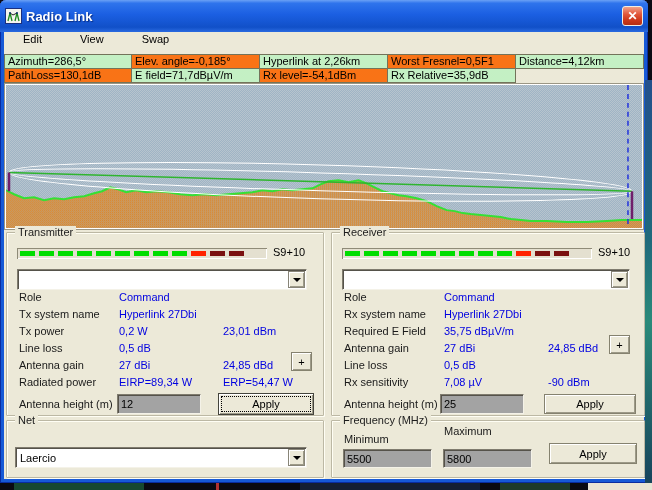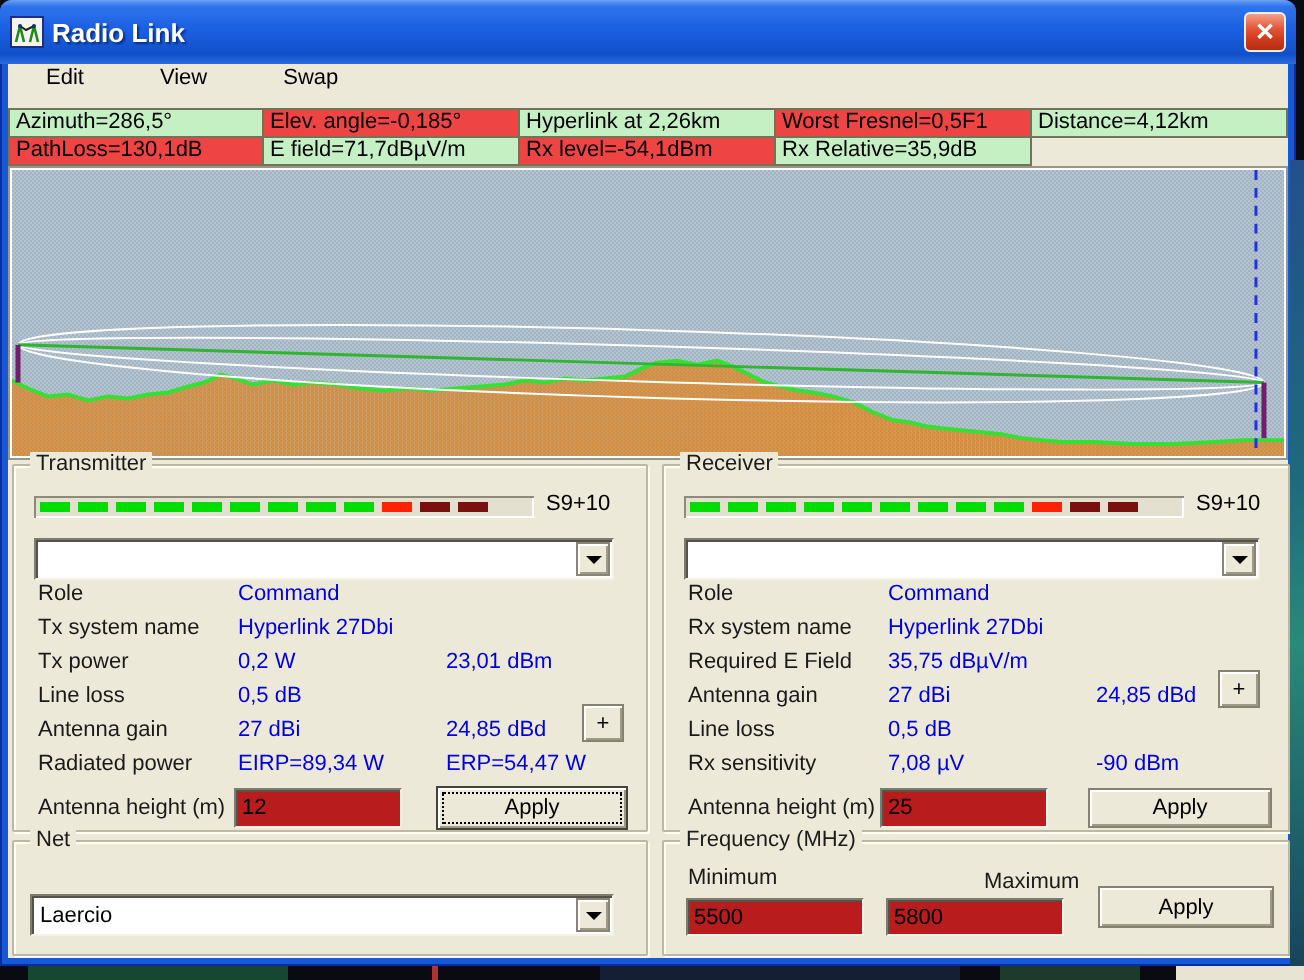--- a/index.html
+++ b/index.html
@@ -27,21 +27,21 @@
   .menubar { position:absolute; left:4px; top:28px; height:21px; display:flex; align-items:center; }
   .menu-item { font-size:11px; color:#000; padding:2px 19px; }
 
   
   .status-grid { position:absolute; left:4px; top:54px; width:640px; height:28px;
                  display:grid; grid-template-columns:repeat(5,1fr); grid-template-rows:14px 14px; }
   .scell { font-size:11px; color:#000; padding:0 3px; line-height:13px; white-space:nowrap;
            overflow:hidden; border:1px solid #73735a; margin:0 0 -1px -1px; }
   .scell:first-child, .scell:nth-child(6) { margin-left:0; }
   .scell[data-tone="green"]  { background:#c4f0c4; }
-  .scell[data-tone="yellow"] { background:#ef4444; }
+  .scell[data-tone="yellow"] { background:#f97316; }
 
   
   .chart-panel { position:absolute; left:4px; top:83px; width:640px; height:147px;
                  border:1px solid #9a9684; background:#fff; padding:1px; }
   .chart { width:100%; height:100%; position:relative;
            background:#abbcc9;
            background-image:repeating-conic-gradient(#b7c4ce 0% 25%, #9fb4c5 0% 50%);
            background-size:2px 2px; }
   .chart svg { position:absolute; left:0; top:0; width:100%; height:100%; }
 
@@ -77,21 +77,21 @@
   .rows { position:absolute; left:12px; top:58px; right:8px;
           display:grid; grid-template-columns:100px 104px auto; grid-auto-rows:17px; }
   .rows .lab { font-size:11px; color:#1a1a1a; white-space:nowrap; }
   .rows .val { font-size:11px; color:#0000e0; white-space:nowrap; }
 
   .plus-btn { position:absolute; width:21px; height:19px; background:#ece9d8;
               border:1px solid #85826f; box-shadow:inset 1px 1px 0 #fff, inset -1px -1px 0 #9d9a88;
               font-size:11px; color:#000; display:flex; align-items:center; justify-content:center; }
 
   .field-label { position:absolute; font-size:11px; color:#1a1a1a; white-space:nowrap; }
-  .txt { position:absolute; height:20px; background:#b91c1c; font-size:11px; color:#000;
+  .txt { position:absolute; height:20px; background:#a3a3a3; font-size:11px; color:#000;
          padding:0 3px; border:1px solid; border-color:#7f7b6e #f4f2e8 #f4f2e8 #7f7b6e;
          box-shadow:inset 1px 1px 0 #55524a; outline:none; }
 
   .btn { position:absolute; background:#ece9d8; font-size:11px; color:#000;
          border:1px solid #85826f; box-shadow:inset 1px 1px 0 #fff, inset -1px -1px 0 #9d9a88;
          display:flex; align-items:center; justify-content:center; }
   .btn.default { border:1px solid #44443c; outline:1px dotted #000; outline-offset:-4px; }
 
   
   .desktop-bottom { position:absolute; left:0; top:483px; width:652px; height:7px; background:#0a0a12; }
@@ -265,21 +265,21 @@
       <span class="combo-text">Laercio</span>
       <span class="combo-btn">
           <span class="combo-arrow"></span>
         </span>
     </div>
   </div>
 
   <div class="group" id="freq-group">
     <span class="group-label">Frequency (MHz)</span>
     <span class="field-label" style="left:12px; top:12px;">Minimum</span>
-    <span class="field-label" style="left:112px; top:14px;margin-left:48px;">Maximum</span>
+    <span class="field-label" style="left:112px; top:4px;">Maximum</span>
     <input class="txt" style="left: 11px; top: 28px; width: 89px; height: 19px;" value="5500">
     <input class="txt" style="left: 111px; top: 28px; width: 89px; height: 19px;" value="5800">
     <span class="btn" style="left:217px; top:22px; width:88px; height:21px;">Apply</span>
   </div>
 
 </div>
 
 <div class="desktop-right"></div>
 <div class="desktop-bottom">
   <span class="patch" style="left:14px; width:130px; background:#164830;"></span>

